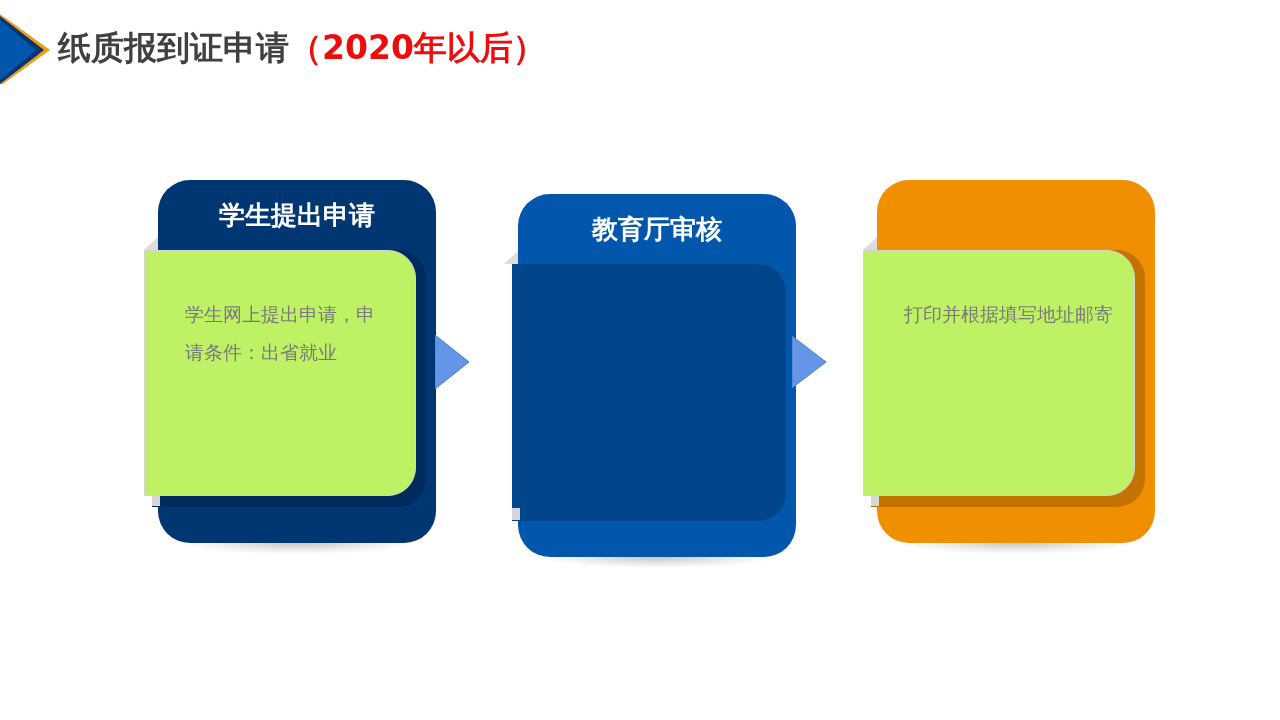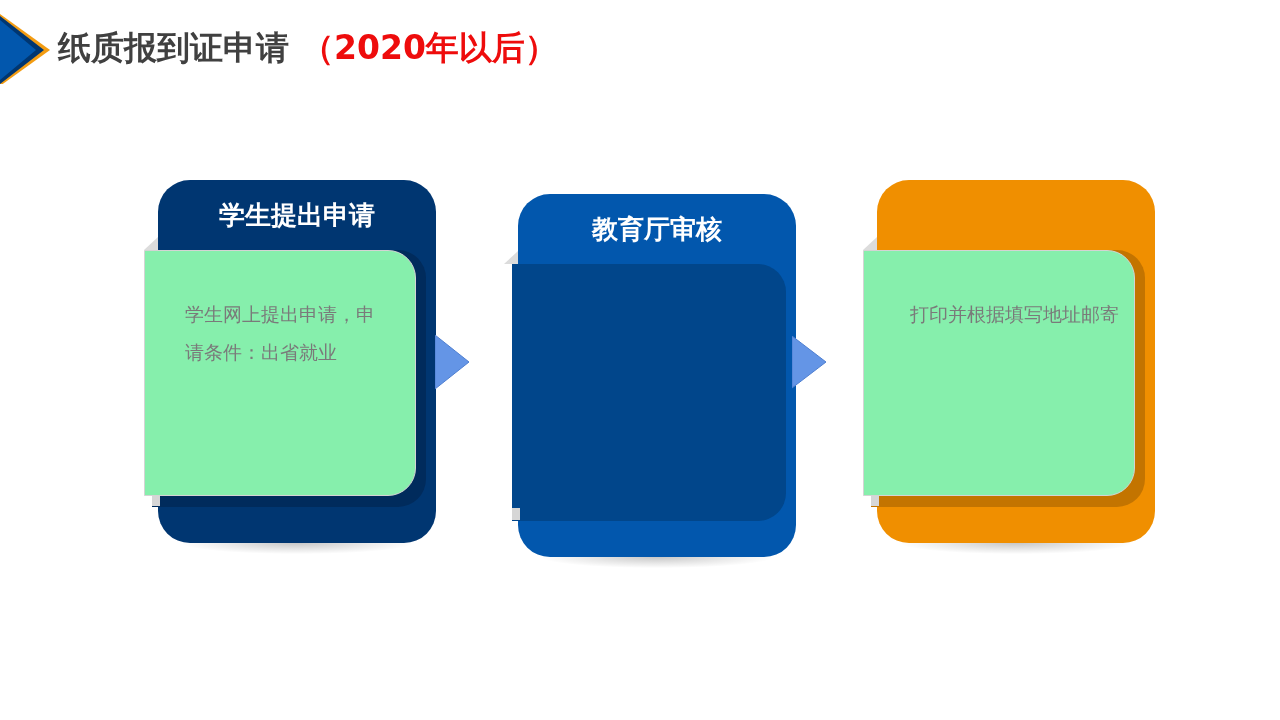--- a/index.html
+++ b/index.html
@@ -8,21 +8,21 @@
 
     
     .corner-icon { position: absolute; left: 0; top: 14px; width: 52px; height: 70px; }
 
     .title {
       position: absolute; left: 58px; top: 22px;
       font-size: 33px; font-weight: bold; letter-spacing: 0px;
       white-space: nowrap; line-height: 52px;
     }
     .title .main { color: #404040; }
-    .title .sub { color: #ee0c0c; margin-left: 12px; }
+    .title .sub { color: #ee0c0c; }
 
     
     .step { position: absolute; top: 180px; width: 300px; height: 380px; }
     .step .back {
       position: absolute; left: 16px; top: 0; width: 278px; height: 363px;
       border-radius: 32px;
     }
     .step .back-shadow {
       position: absolute; left: 40px; top: 352px; width: 230px; height: 22px;
       border-radius: 50%;
@@ -41,41 +41,41 @@
       position: absolute; left: 2px; top: 57px; width: 0; height: 0;
       border-left: 14px solid transparent;
       border-bottom: 13px solid #dcdcdc;
     }
     .step .fold-bottom {
       position: absolute; left: 10px; top: 314px; width: 8px; height: 12px;
       background: #d6d6d6;
     }
     .step .card {
       position: absolute; left: 2px; top: 70px; width: 272px; height: 246px;
-      background: #86efac;
+      background: #bef264;
       border: 1px solid #d4d4d4;
       border-radius: 0 28px 28px 0;
     }
     .step .card-text {
       position: absolute; left: 40px; top: 44px; width: 190px;
       font-size: 19px; line-height: 38px; color: #7a7a7a;
     }
 
     .step-1 { left: 142px; }
     .step-2 { left: 502px; margin-top: 14px; }
     .step-3 { left: 861px; }
 
     .step-1 .back { background: #003671; }
     .step-1 .inner-shade { background: #002b5c; }
     .step-2 .back { background: #0257ad; }
     .step-2 .inner-shade { background: #01468b; }
     .step-3 .back { background: #f08f00; }
     .step-3 .inner-shade { background: #c37400; }
 
-    .step-3 .card-text { width: 215px; text-align: right; }
+    .step-3 .card-text { width: 215px; }
 
     
     .connector { position: absolute; width: 36px; height: 54px; }
     .connector-1 { left: 435px; top: 335px; }
     .connector-2 { left: 792px; top: 336px; }
   </style>
 </head>
 <body>
 
 <div>

